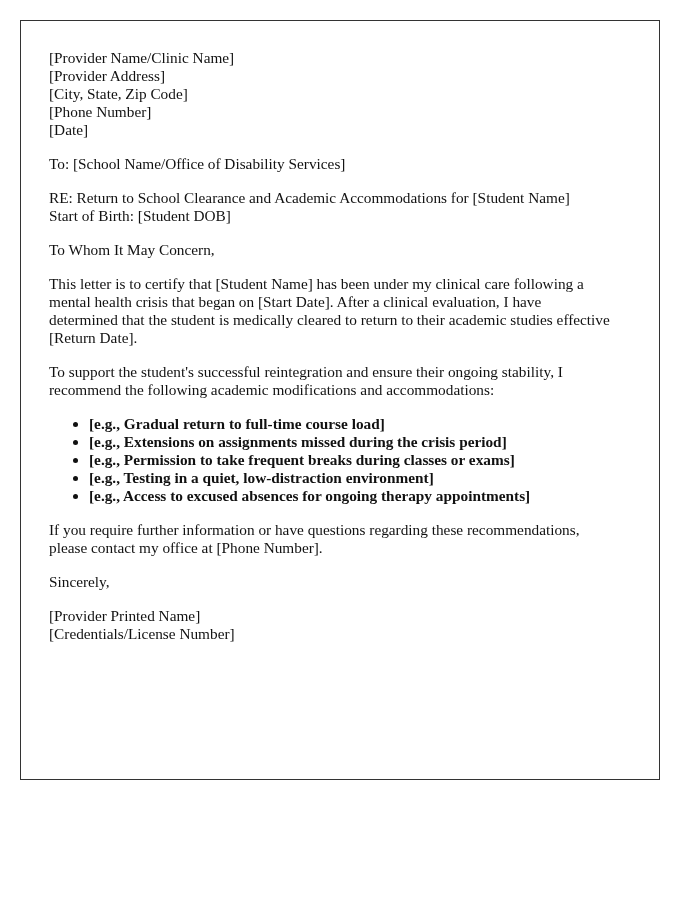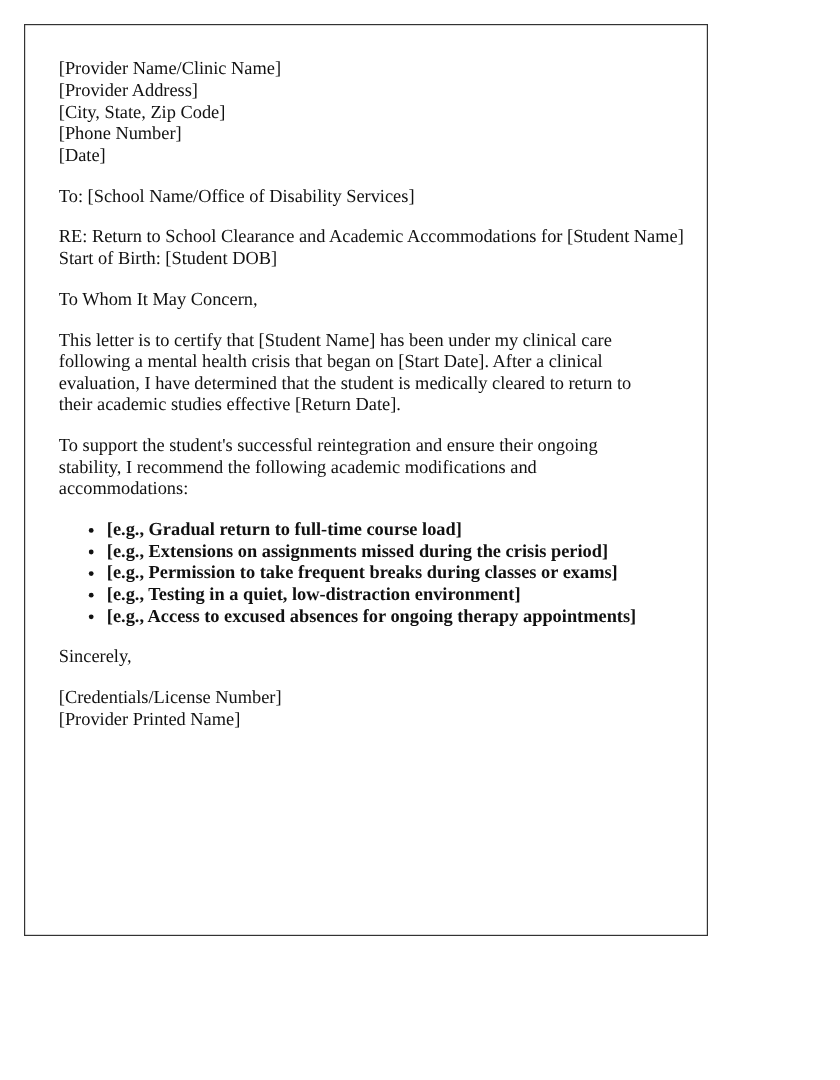--- a/index.html
+++ b/index.html
@@ -1,18 +1,18 @@
 <!DOCTYPE html>
 <html><head>
 <meta charset="utf-8">
 <style>
   html, body { margin: 0; padding: 0; background: #ffffff; }
   body { width: 700px; height: 900px; position: relative; font-family: "Liberation Serif", serif; color: #111; }
   .letter {
-    position: absolute; left: 20px; top: 20px; width: 570px; height: 760px;
+    position: absolute; left: 20px; top: 20px; width: 640px; height: 760px;
     border: 1px solid #333; box-sizing: border-box;
     padding: 28px 29px 0 28px;
     font-size: 15.3px; line-height: 18px;
   }
   .block { margin: 0 0 16px 0; }
   .line { display: block; white-space: nowrap; }
   p { margin: 0 17px 16px 0; }
   ul { margin: 0 0 16px 0; padding-left: 40px; font-weight: bold; }
   li { margin: 0; }
 </style>
@@ -43,20 +43,21 @@
 
   <ul>
     <li>[e.g., Gradual return to full-time course load]</li>
     <li>[e.g., Extensions on assignments missed during the crisis period]</li>
     <li>[e.g., Permission to take frequent breaks during classes or exams]</li>
     <li>[e.g., Testing in a quiet, low-distraction environment]</li>
     <li>[e.g., Access to excused absences for ongoing therapy appointments]</li>
   </ul>
 
 
+  <p>If you require further information or have questions regarding these recommendations, please contact my office at [Phone Number].</p>
 
   <p>Sincerely,</p>
 
   <div class="block">
+    <span class="line">[Provider Printed Name]</span>
     <span class="line">[Credentials/License Number]</span>
-    <span class="line">[Provider Printed Name]</span>
   </div>
 </div>
 
 </body></html>

